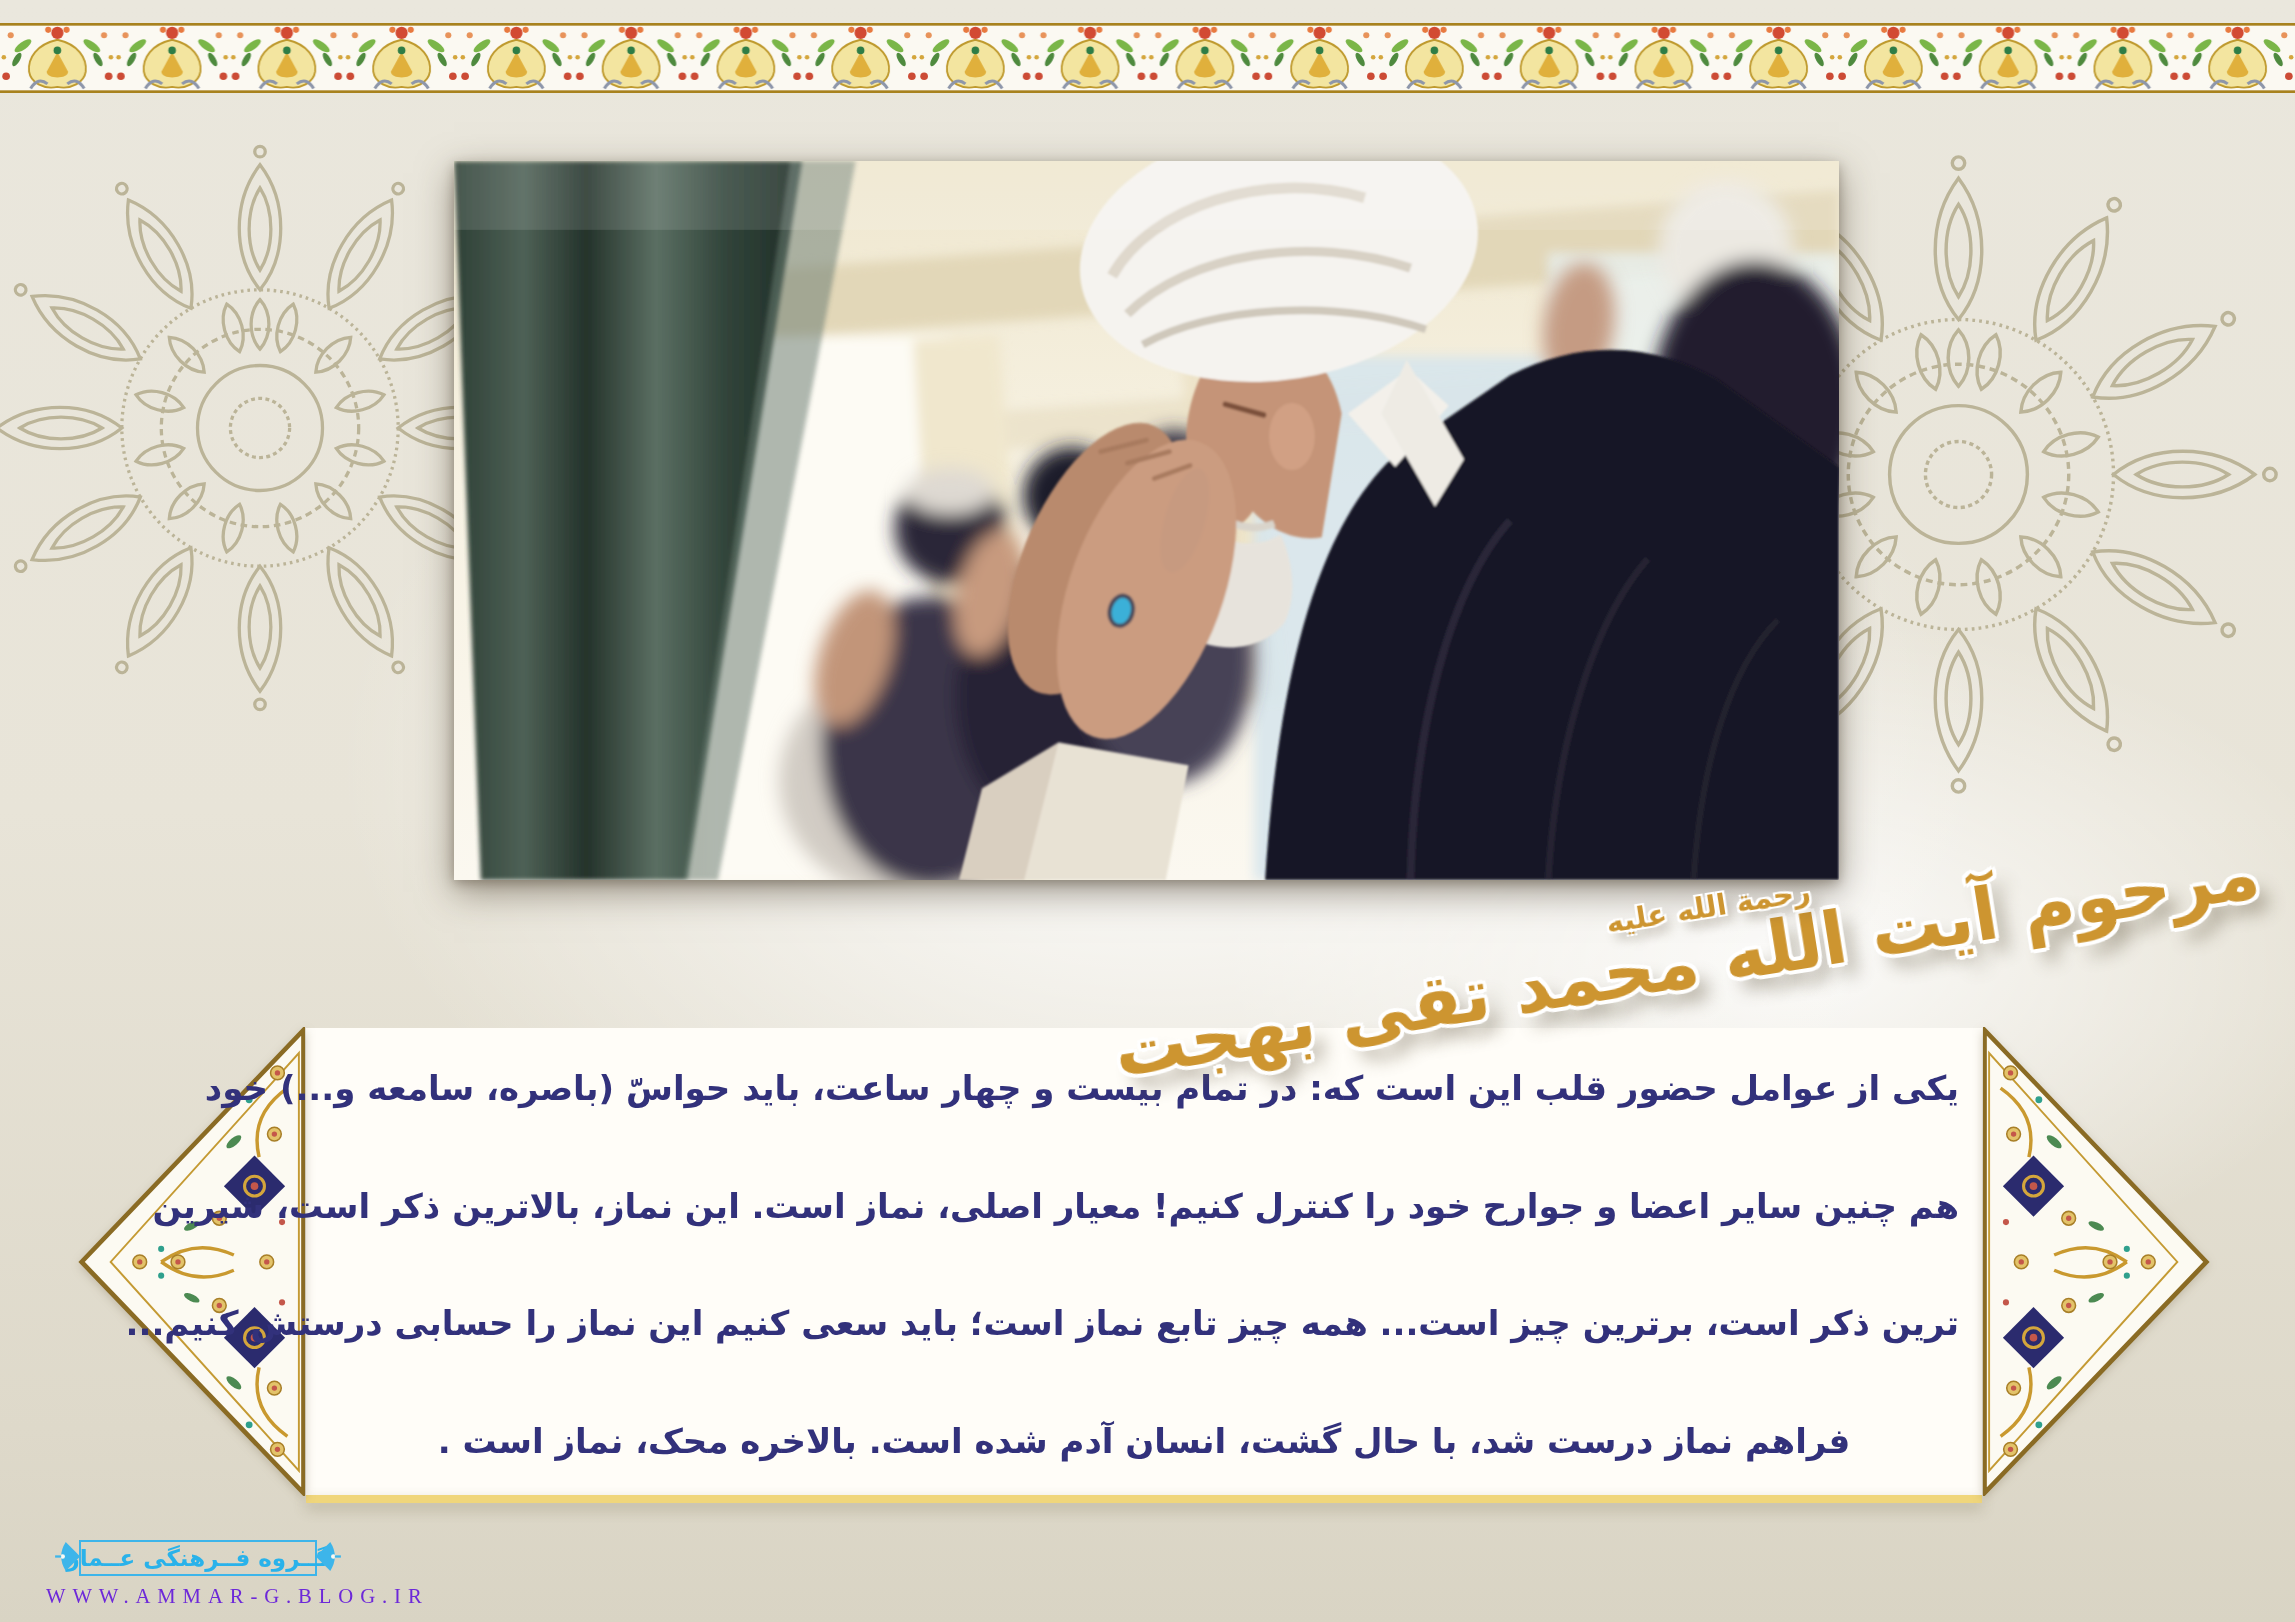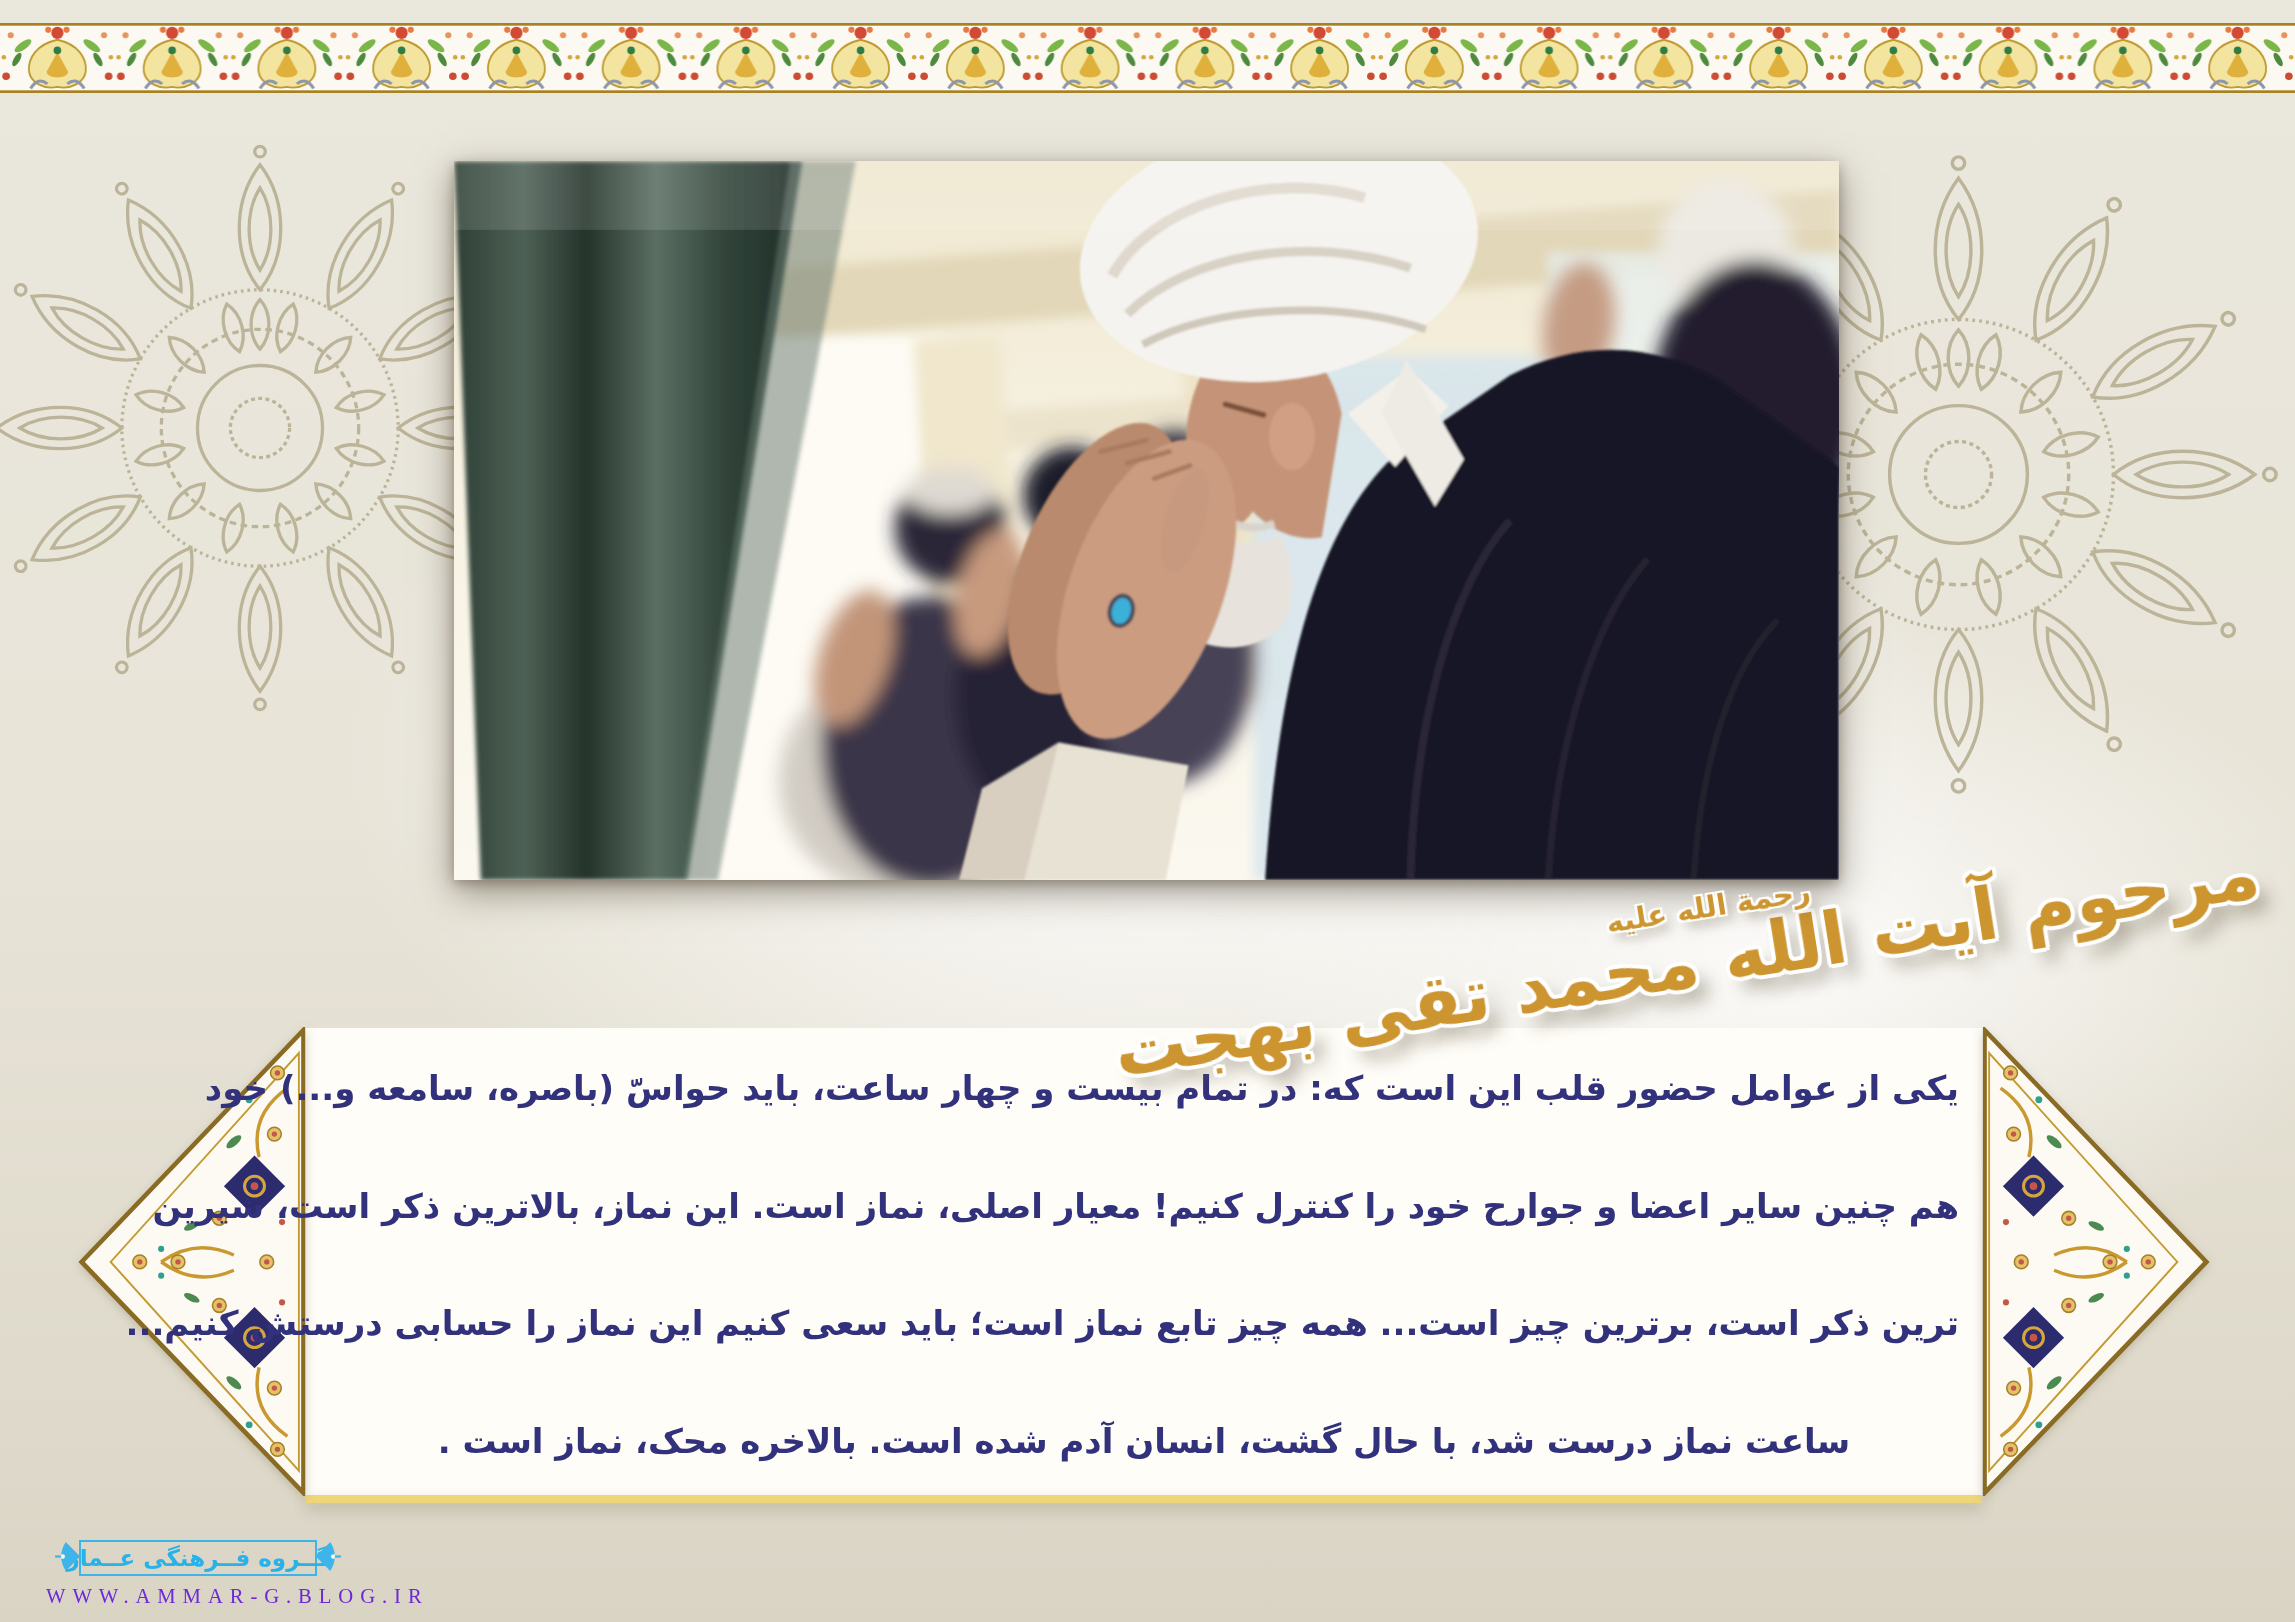--- a/index.html
+++ b/index.html
@@ -380,21 +380,21 @@
         <circle cx="110" cy="325" r="4" fill="#2fa08d"></circle>
       <circle cx="268" cy="255" r="4" fill="#c4574a"></circle>
         <circle cx="268" cy="360" r="4" fill="#c4574a"></circle>
     </g>
   </svg>
 
   <div class="quote" dir="rtl">
     <div class="qline">یکی از عوامل حضور قلب این است که: در تمام بیست و چهار ساعت، باید حواسّ (باصره، سامعه و...) خود</div>
     <div class="qline">هم چنین سایر اعضا و جوارح خود را کنترل کنیم! معیار اصلی، نماز است. این نماز، بالاترین ذکر است، شیرین</div>
     <div class="qline">ترین ذکر است، برترین چیز است... همه چیز تابع نماز است؛ باید سعی کنیم این نماز را حسابی درستش کنیم...</div>
-    <div class="qline last">ساعت نماز درست شد، با حال گشت، انسان آدم شده است. بالاخره محک، نماز است .</div>
+    <div class="qline last">فراهم نماز درست شد، با حال گشت، انسان آدم شده است. بالاخره محک، نماز است .</div>
   </div>
 
   <div class="footer">
     <div class="cartouche">
       <svg class="finial l" viewBox="0 0 34 54">
         <path d="M33,27 L14,8 Q2,27 14,46 Z" fill="#3db5ea"></path>
         <circle cx="10" cy="27" r="3" fill="#fbf9f2"></circle>
         <path d="M0,27 L8,27" stroke="#3db5ea" stroke-width="3"></path>
       </svg>
       <span class="logo-text">گــروه فــرهنگی عــمار</span>

